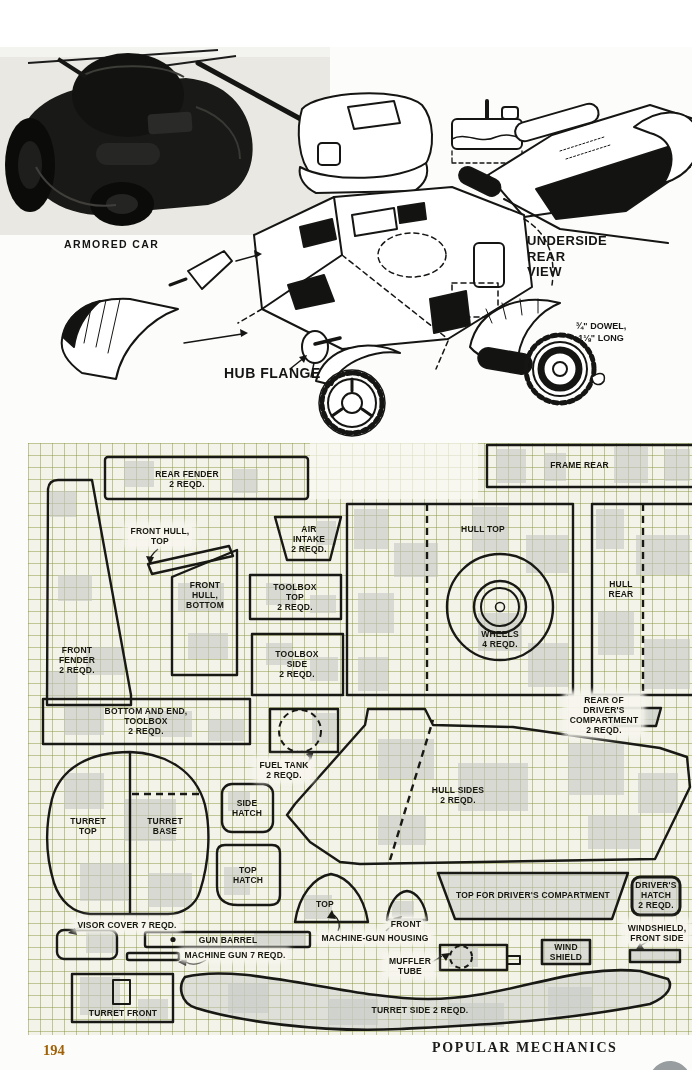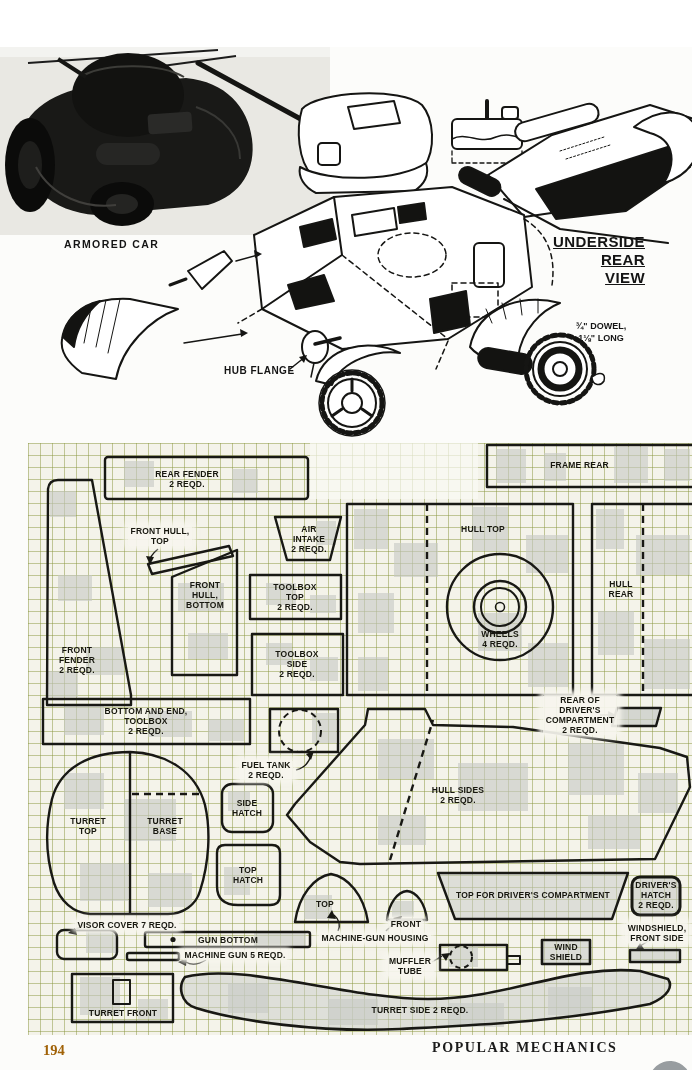--- a/index.html
+++ b/index.html
@@ -1,22 +1,22 @@
 <!DOCTYPE html>
 <html><head>
 <meta charset="utf-8">
 <style>
   html,body{margin:0;padding:0;}
   body{width:700px;height:1070px;background:#ffffff;font-family:"Liberation Sans",sans-serif;}
   .page{position:relative;width:692px;height:1070px;background:#fcfcfa;overflow:hidden;margin-top:47px;}
   .art{position:absolute;left:0;top:0;}
   .toplabel{position:absolute;font-weight:bold;color:#141414;white-space:pre-line;font-family:"Liberation Sans",sans-serif;}
   #cap-armored{left:64px;top:191px;font-size:10.5px;letter-spacing:1.4px;}
-  #cap-underside{left:527px;top:186px;width:118px;font-size:15px;text-align:right;line-height:1.2;letter-spacing:.4px;text-decoration:underline;}
-  #cap-hub{left:224px;top:318px;font-size:10px;letter-spacing:.5px;text-align:center;}
+  #cap-underside{left:527px;top:186px;width:118px;font-size:13px;text-align:left;line-height:1.2;letter-spacing:.4px;}
+  #cap-hub{left:224px;top:318px;font-size:14px;letter-spacing:.5px;text-align:center;}
   #cap-dowel{left:566px;top:274px;width:70px;font-size:9px;text-align:center;line-height:1.3;}
   #grid{position:absolute;left:28px;top:396px;width:672px;height:592px;
         background-color:#f4f3ea;
         background-image:linear-gradient(to right,rgba(139,152,64,.5) 1px,transparent 1px),
                          linear-gradient(to bottom,rgba(139,152,64,.5) 1px,transparent 1px);
         background-size:12px 12px;}
   #grid svg{position:absolute;left:0;top:0;}
   .plabel{position:absolute;transform:translate(-50%,-50%);font-weight:bold;font-size:8.5px;
           line-height:1.18;letter-spacing:.2px;color:#17170f;text-align:center;white-space:pre-line;}
   .bgw{background:rgba(246,245,238,.92);padding:0 3px;border-radius:2px;
@@ -306,46 +306,46 @@
 SIDE
 2 REQD.</div>
     <div class="plabel" style="left:455px;top:86px;">HULL TOP</div>
     <div class="plabel" style="left:472px;top:196px;">WHEELS
 4 REQD.</div>
     <div class="plabel" style="left:593px;top:146px;">HULL
 REAR</div>
     <div class="plabel" style="left:118px;top:278px;">BOTTOM AND END,
 TOOLBOX
 2 REQD.</div>
-    <div class="plabel bgw" style="left:238px;top:327px;">FUEL TANK
+    <div class="plabel bgw" style="left:256px;top:327px;">FUEL TANK
 2 REQD.</div>
     <div class="plabel" style="left:60px;top:383px;">TURRET
 TOP</div>
     <div class="plabel" style="left:137px;top:383px;">TURRET
 BASE</div>
     <div class="plabel" style="left:219px;top:365px;">SIDE
 HATCH</div>
     <div class="plabel" style="left:220px;top:432px;">TOP
 HATCH</div>
     <div class="plabel" style="left:430px;top:352px;">HULL SIDES
 2 REQD.</div>
-    <div class="plabel bgw" style="left:552px;top:272px;">REAR OF
+    <div class="plabel bgw" style="left:576px;top:272px;">REAR OF
 DRIVER'S
 COMPARTMENT
 2 REQD.</div>
     <div class="plabel nowrap" style="left:505px;top:452px;">TOP FOR DRIVER'S COMPARTMENT</div>
     <div class="plabel" style="left:628px;top:452px;">DRIVER'S
 HATCH
 2 REQD.</div>
     <div class="plabel" style="left:297px;top:461px;">TOP</div>
     <div class="plabel bgw" style="left:378px;top:481px;">FRONT</div>
     <div class="plabel bgw nowrap" style="left:347px;top:495px;text-align:right;">MACHINE-GUN HOUSING</div>
     <div class="plabel bgw nowrap" style="left:99px;top:482px;">VISOR COVER 7 REQD.</div>
-    <div class="plabel nowrap" style="left:200px;top:497px;">GUN BOTTOM</div>
-    <div class="plabel bgw nowrap" style="left:207px;top:512px;">MACHINE GUN 5 REQD.</div>
+    <div class="plabel nowrap" style="left:200px;top:497px;">GUN BARREL</div>
+    <div class="plabel bgw nowrap" style="left:207px;top:512px;">MACHINE GUN 7 REQD.</div>
     <div class="plabel nowrap" style="left:95px;top:570px;">TURRET FRONT</div>
     <div class="plabel bgw" style="left:382px;top:523px;">MUFFLER
 TUBE</div>
     <div class="plabel" style="left:538px;top:509px;">WIND
 SHIELD</div>
     <div class="plabel bgw" style="left:629px;top:490px;">WINDSHIELD,
 FRONT SIDE</div>
     <div class="plabel nowrap" style="left:392px;top:567px;">TURRET SIDE 2 REQD.</div>
   </div>
 

